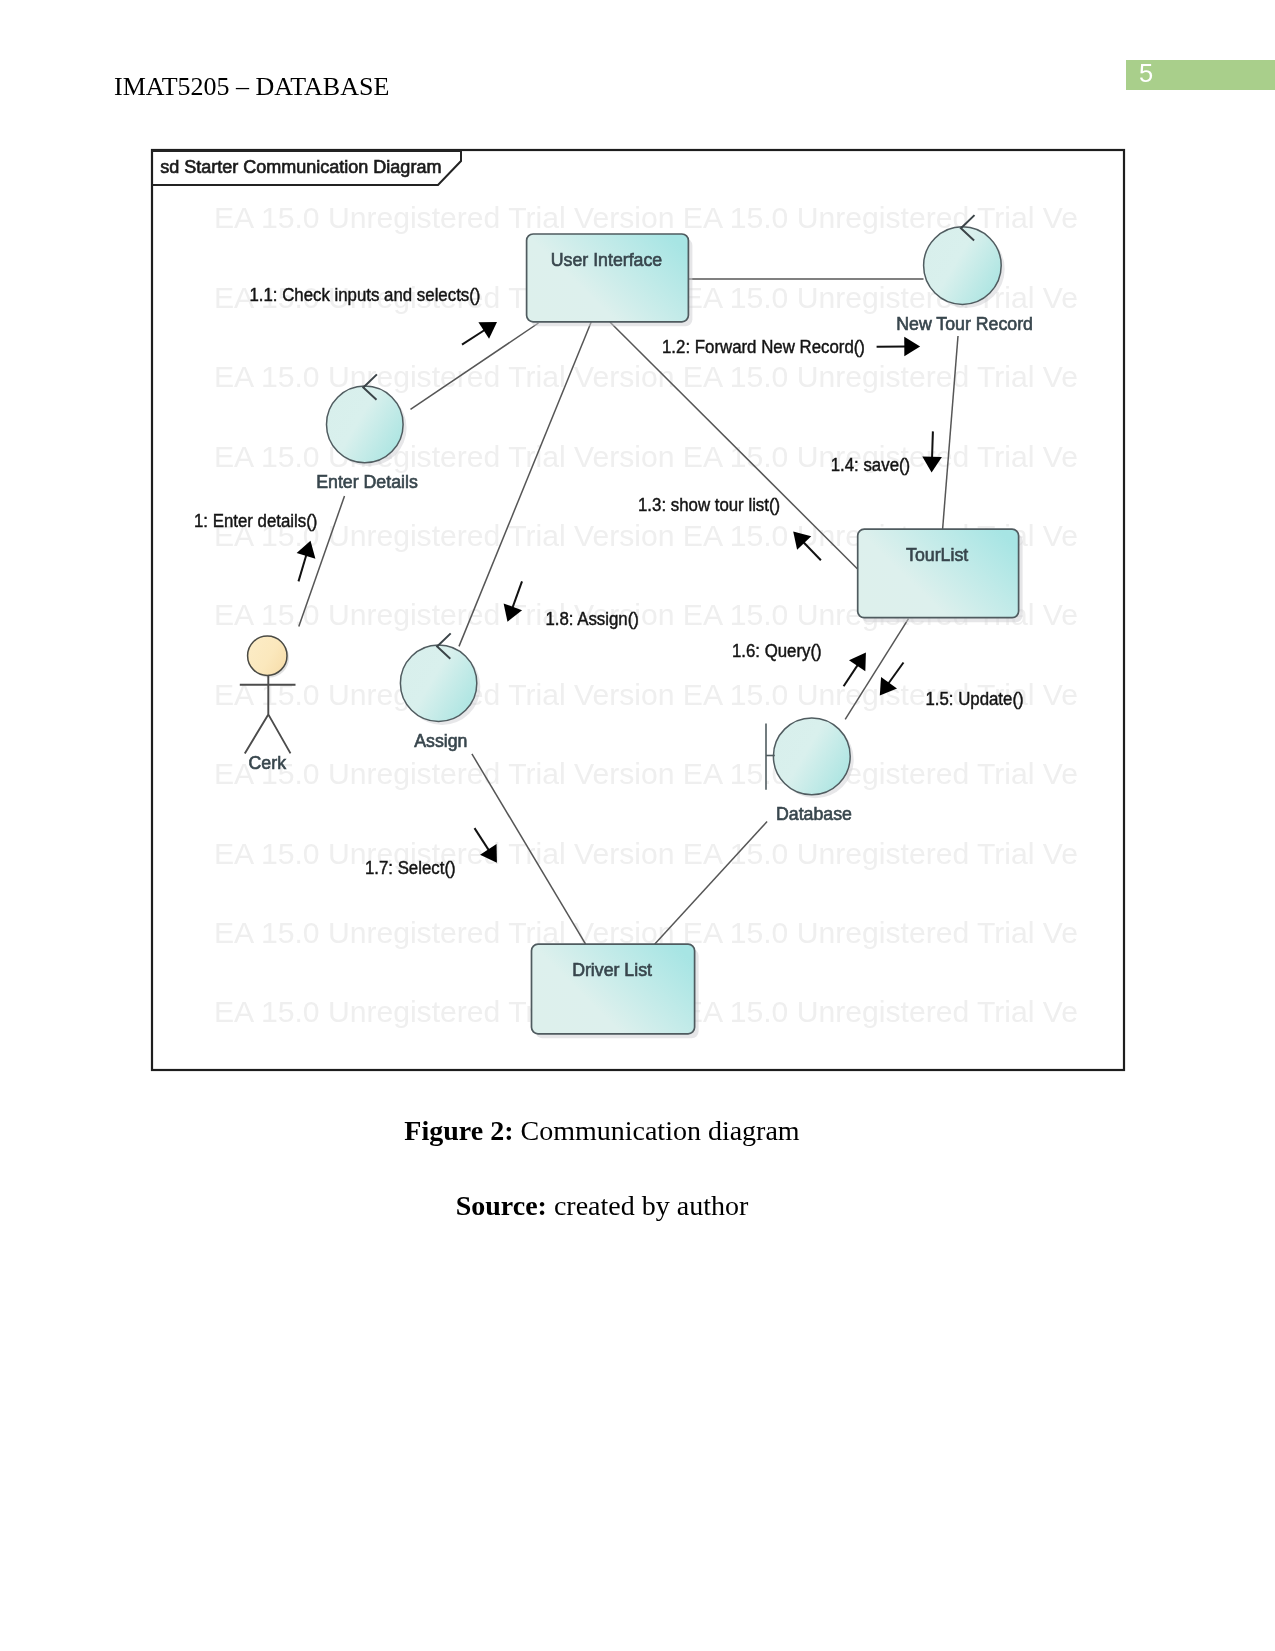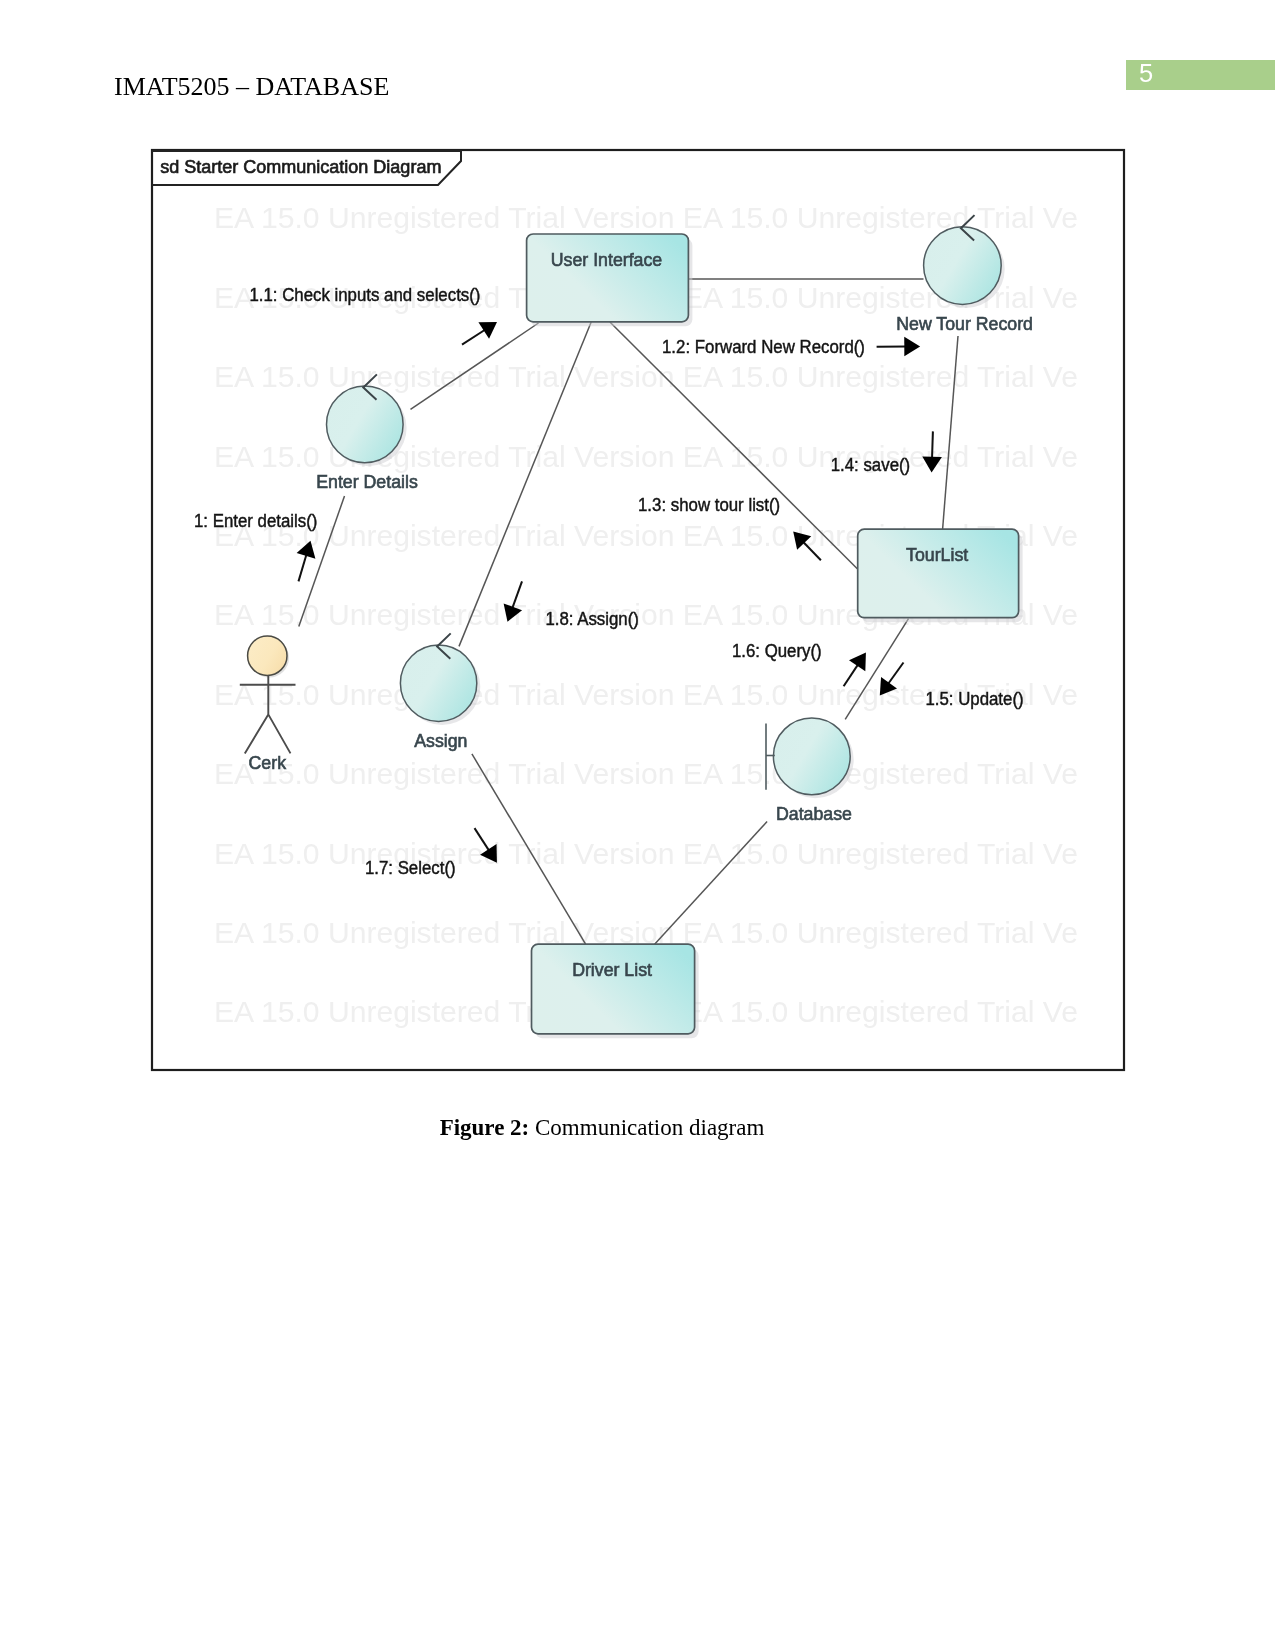--- a/index.html
+++ b/index.html
@@ -6,21 +6,21 @@
   html,body{margin:0;padding:0;}
   body{width:1275px;height:1651px;background:#ffffff;position:relative;
        font-family:"Liberation Serif", serif;overflow:hidden;}
   .page{position:absolute;left:0;top:0;width:1275px;height:1651px;}
   
   #doc-header{position:absolute;left:114px;top:71.5px;font-size:26px;color:#000;white-space:nowrap;text-align:right;}
   #page-badge{position:absolute;left:1126px;top:60px;width:149px;height:30px;background:#a9cf8b;}
   #page-badge span{position:absolute;left:13px;top:-1.5px;font-family:"Liberation Sans",sans-serif;
        font-size:25.5px;color:#ffffff;}
   
-  .caption{position:absolute;width:1204px;text-align:center;font-size:23px;color:#000;}
+  .caption{position:absolute;width:1204px;text-align:center;font-size:28px;color:#000;}
   
   #diagram{position:absolute;left:0px;top:0px;}
 </style>
 </head>
 <body>
 
 <div class="page">
 
   <div id="page-badge">
     <span>5</span>
@@ -185,13 +185,16 @@
       <rect x="152" y="150" width="972" height="920" fill="none" stroke="#1e1e1e" stroke-width="2.2"></rect>
       <path d="M152 151 L461 151 L461 161 L438 185 L152 185" fill="none" stroke="#232323" stroke-width="2"></path>
       <text id="frame-label" x="160.2" y="173" font-family="'Liberation Sans',sans-serif" font-size="18.3" fill="#1b1b1b" stroke="#1b1b1b" stroke-width="0.68" textLength="281.22" lengthAdjust="spacingAndGlyphs">sd Starter Communication Diagram</text>
     </g>
   </svg>
   </div>
 
   <div class="caption" style="top:1115px">
     <b>Figure 2:</b><span> Communication diagram</span>
   </div>
+  <div class="caption" style="top:1190px">
+    <b>Source:</b><span> created by author</span>
+  </div>
 </div>
 
 </body></html>

